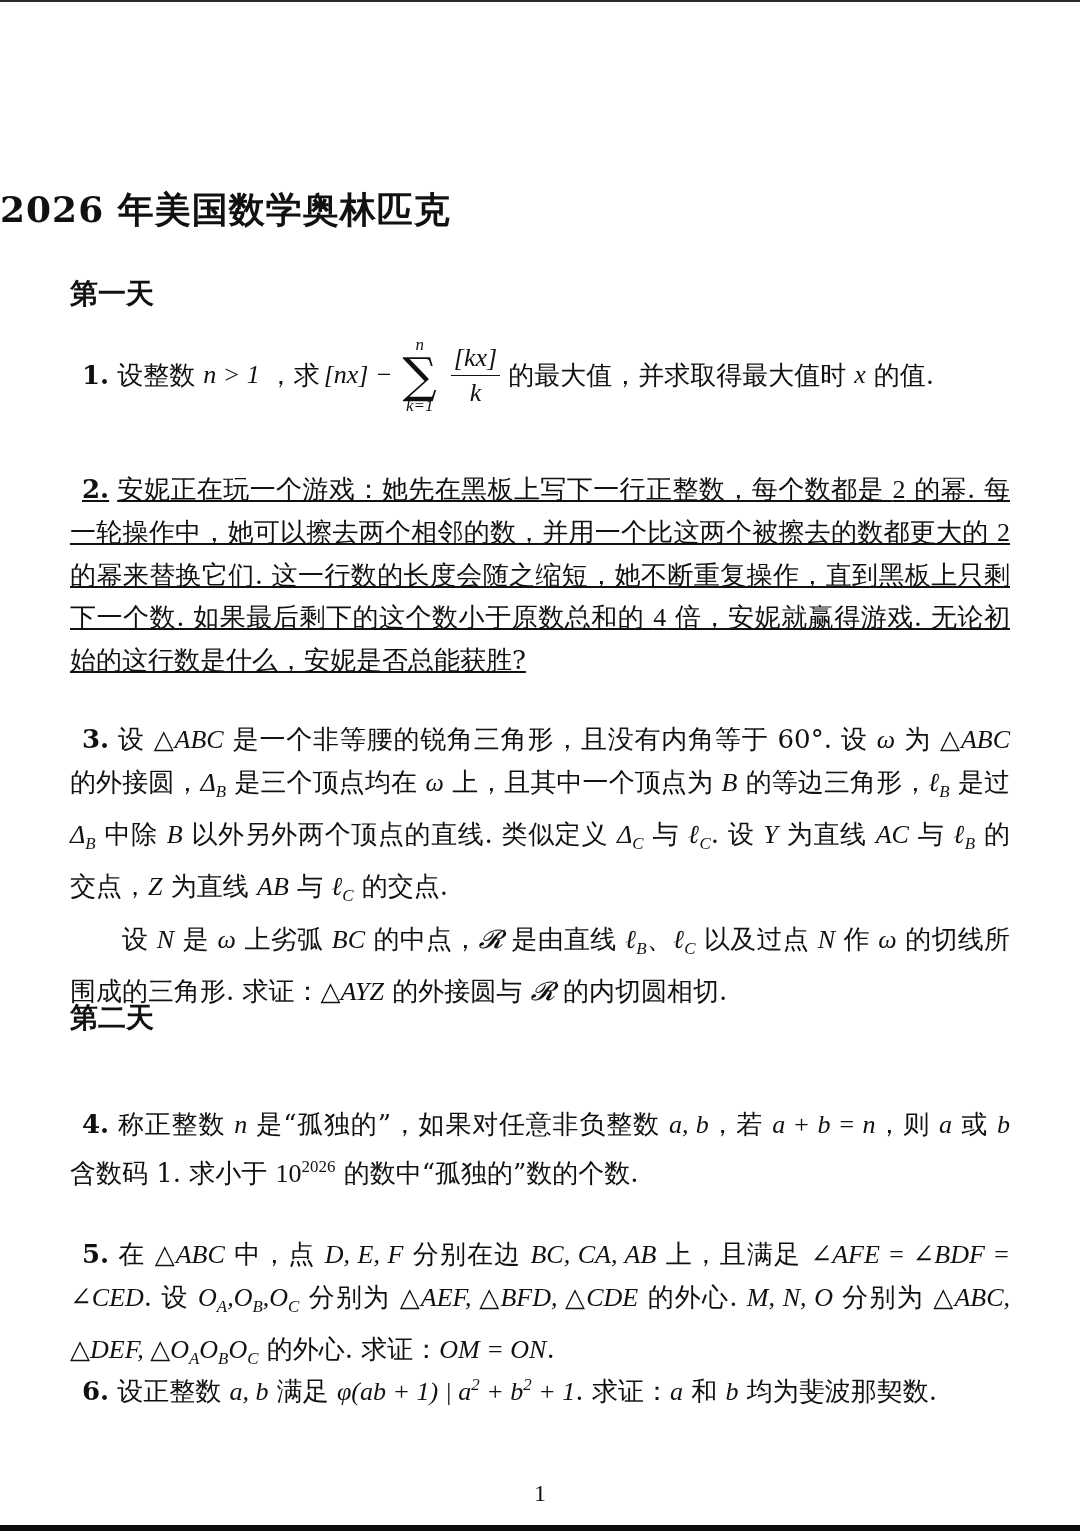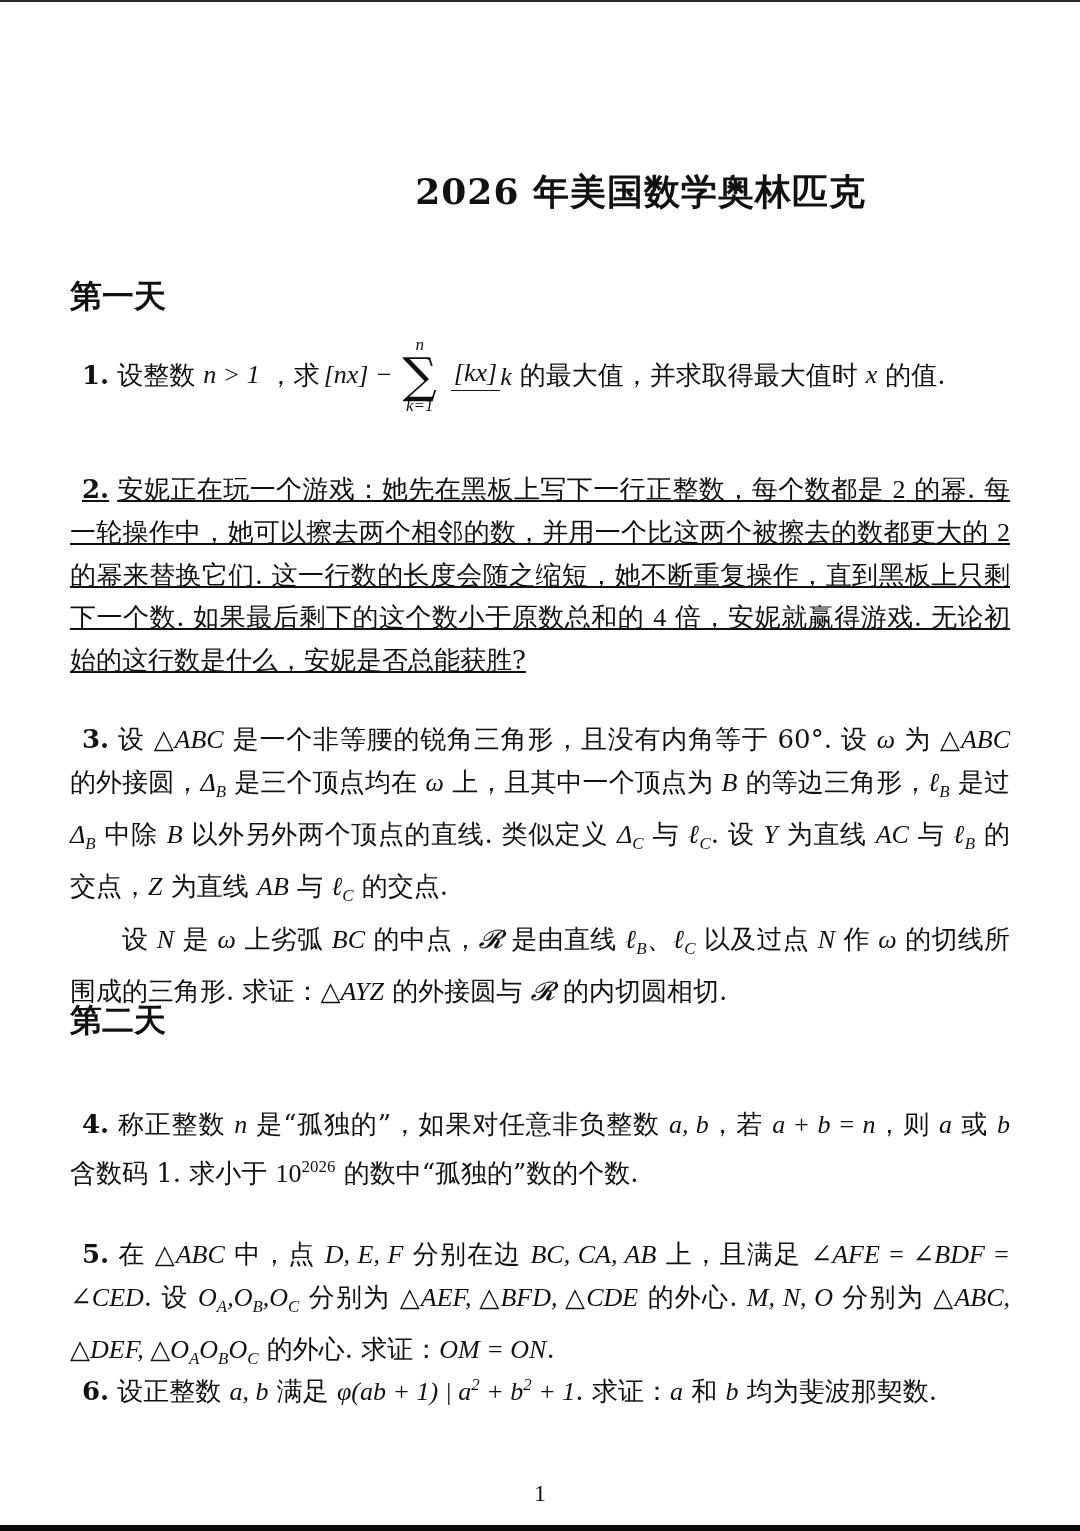--- a/index.html
+++ b/index.html
@@ -3,41 +3,41 @@
 <meta charset="utf-8">
 <style>
   html, body { margin:0; padding:0; }
   body {
     width:1080px; height:1531px; background:#ffffff; position:relative; overflow:hidden;
     font-family:"DejaVu Serif","Liberation Serif",serif; color:#111;
   }
   .top-rule { position:absolute; left:0; top:0; width:1080px; height:2px; background:#2a2a2a; }
   .bottom-rule { position:absolute; left:0; top:1525px; width:1080px; height:6px; background:#0a0a0a; }
   .title {
-    position:absolute; top:168px; left:0; width:866px; text-align:right;
+    position:absolute; top:186px; left:0; width:866px; text-align:left;
     font-size:36px; font-weight:bold; letter-spacing:1px;
   }
   .day {
-    position:absolute; left:70px; font-size:32px; font-weight:bold;
+    position:absolute; left:70px; font-size:28px; font-weight:bold;
   }
   .prob {
     position:absolute; left:70px; width:940px; font-size:26px; line-height:42px;
     text-align:justify;
   }
   .num { font-weight:bold; margin-left:12px; margin-right:8px; }
   .m { font-family:"Liberation Serif","DejaVu Serif",serif; font-style:italic;margin-top:24px; }
   .r { font-family:"Liberation Serif","DejaVu Serif",serif; font-style:normal; }
   sub, sup { font-size:65%; }
   .indent { text-indent:52px; }
   
   .p1 { display:flex; align-items:center; height:100px; }
   .sum { display:inline-flex; flex-direction:column; align-items:center; margin:0 6px; line-height:1; }
   .sum .lim { font-size:17px; font-family:"Liberation Serif",serif; font-style:italic; }
   .sum .sig { font-size:48px; font-family:"DejaVu Serif",serif; line-height:44px; }
-  .frac { display:inline-flex; flex-direction:row; align-items:center; margin:0 8px; line-height:1.05; }
+  .frac { display:inline-flex; flex-direction:column; align-items:center; margin:0 8px; line-height:1.05; }
   .frac .nu { border-bottom:1.5px solid #111; padding:0 3px 3px; }
   .frac .de { padding-top:3px; }
   .page-num { position:absolute; top:1480px; left:0; width:1080px; text-align:center; font-size:24px; font-family:"Liberation Serif",serif; }
 </style>
 </head>
 <body>
 
 <div class="top-rule"></div>
 
 <div class="title">2026 年美国数学奥林匹克</div>

